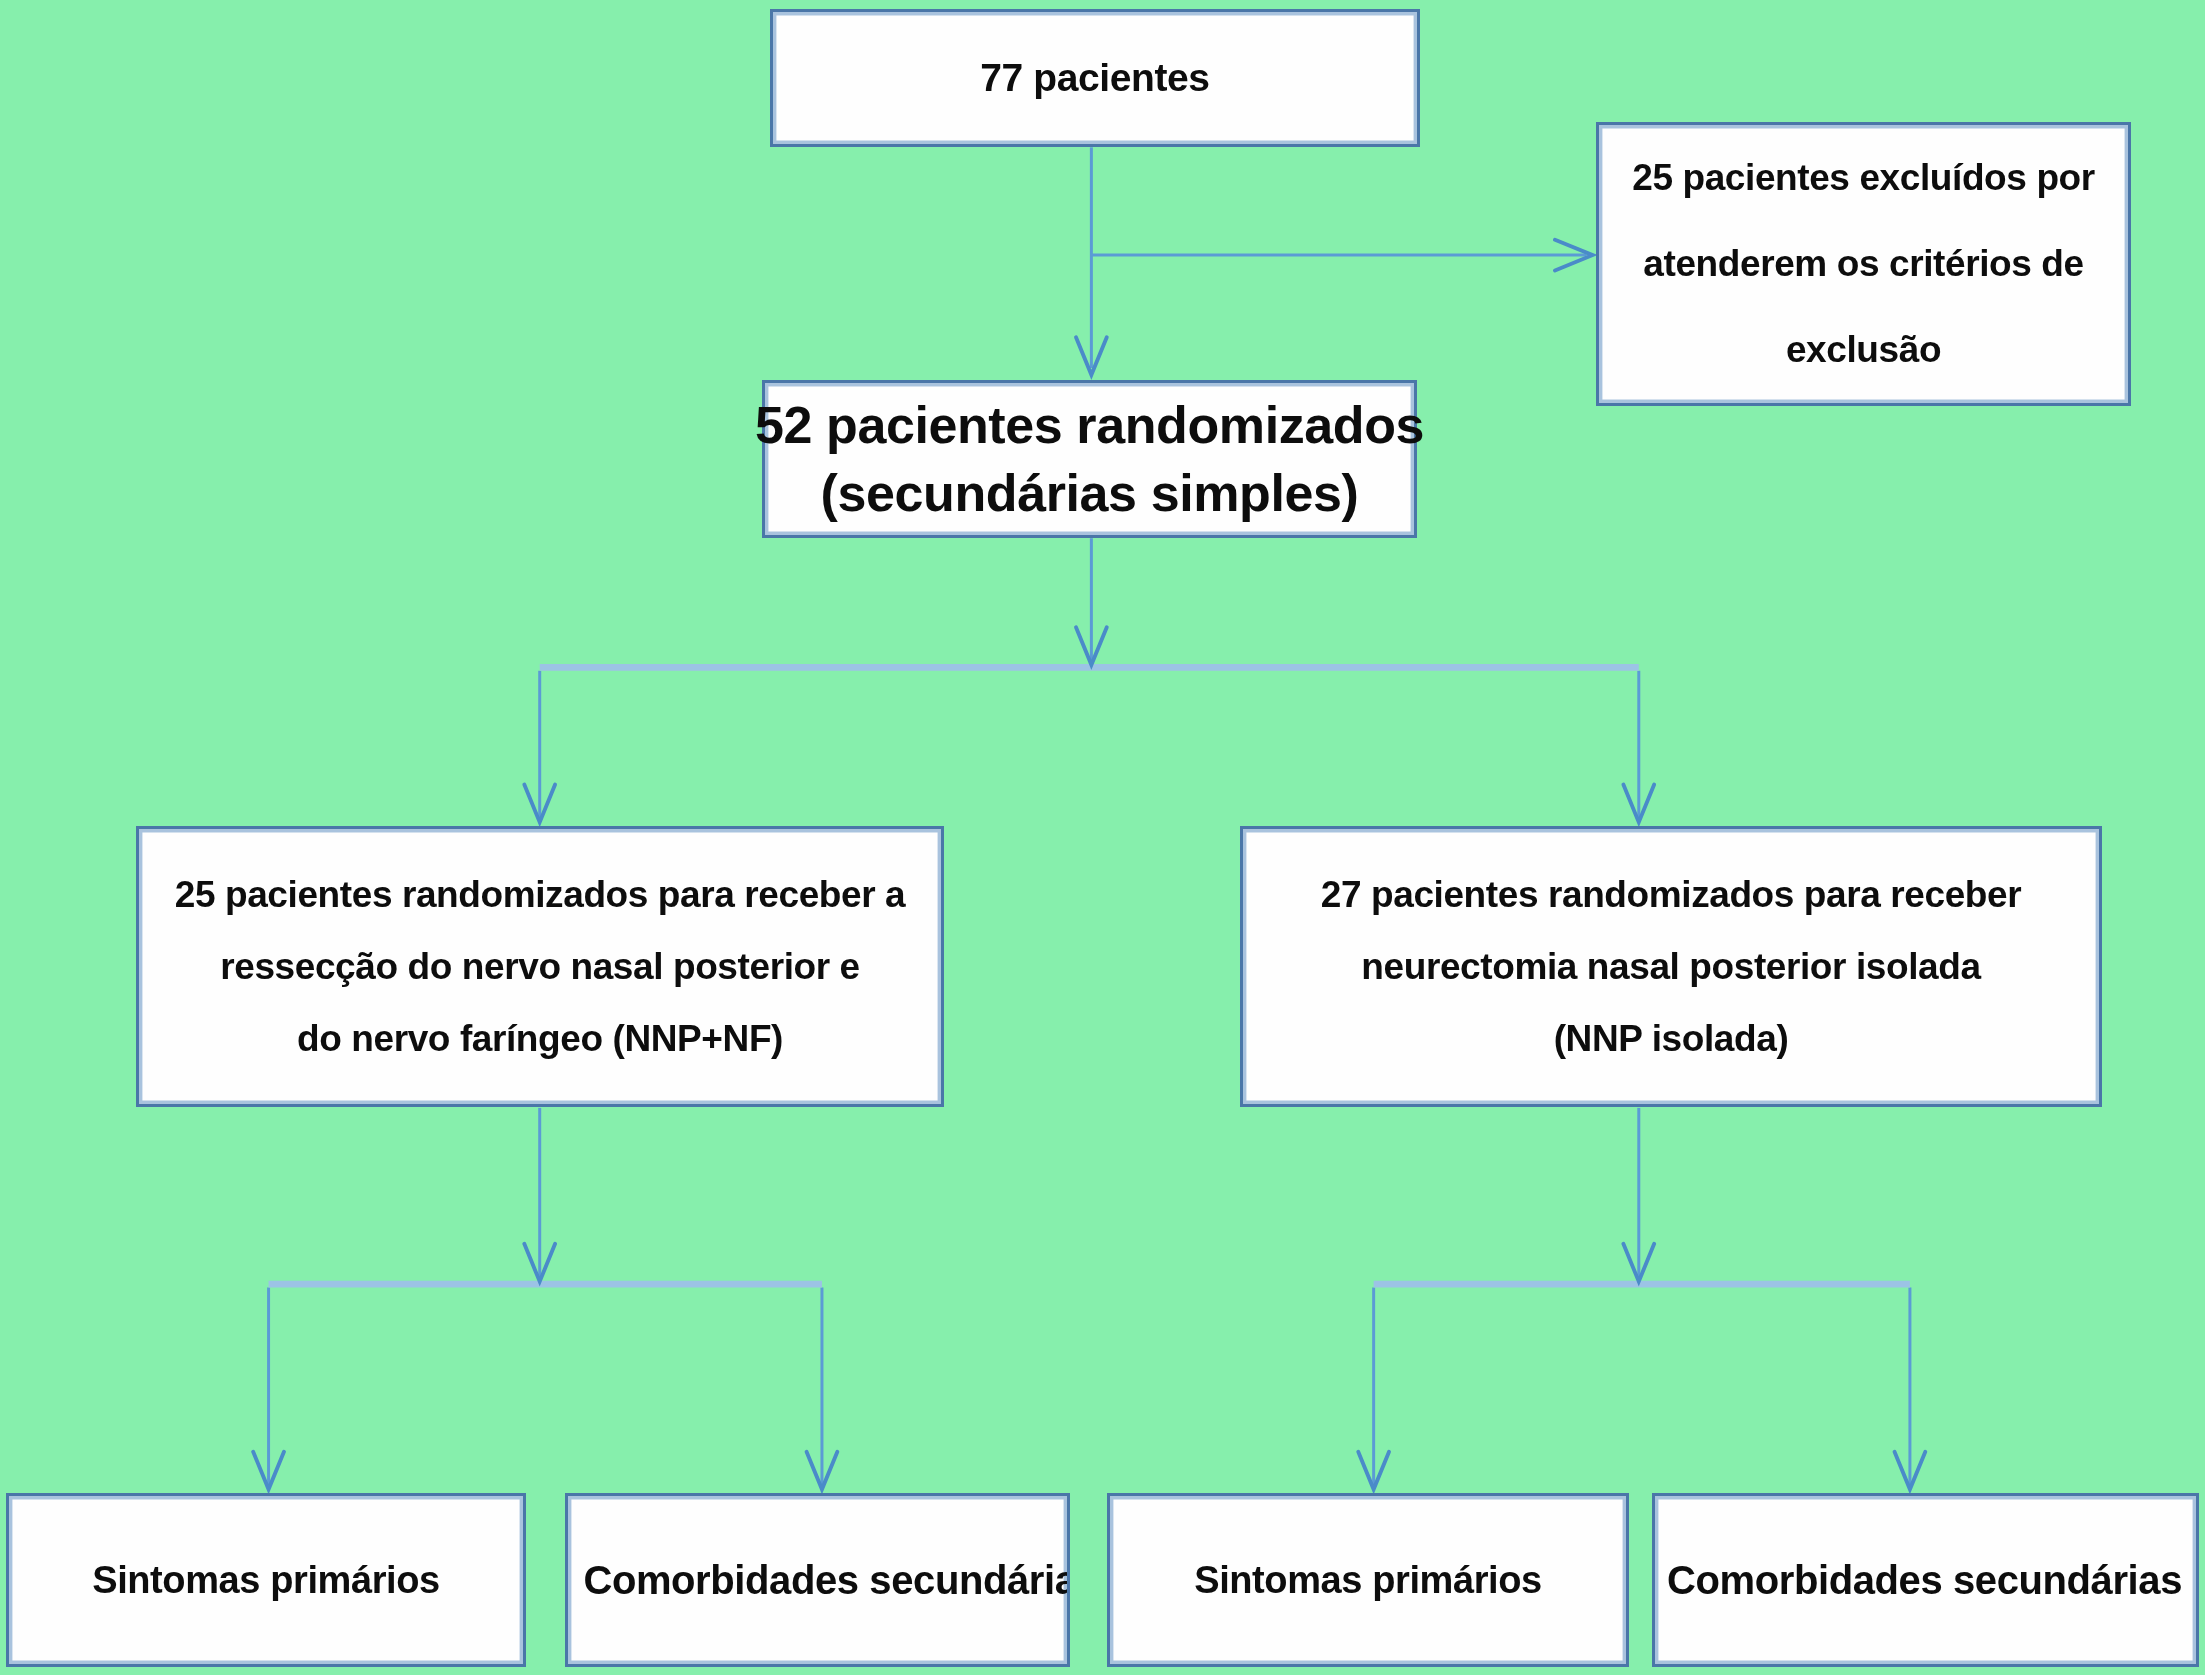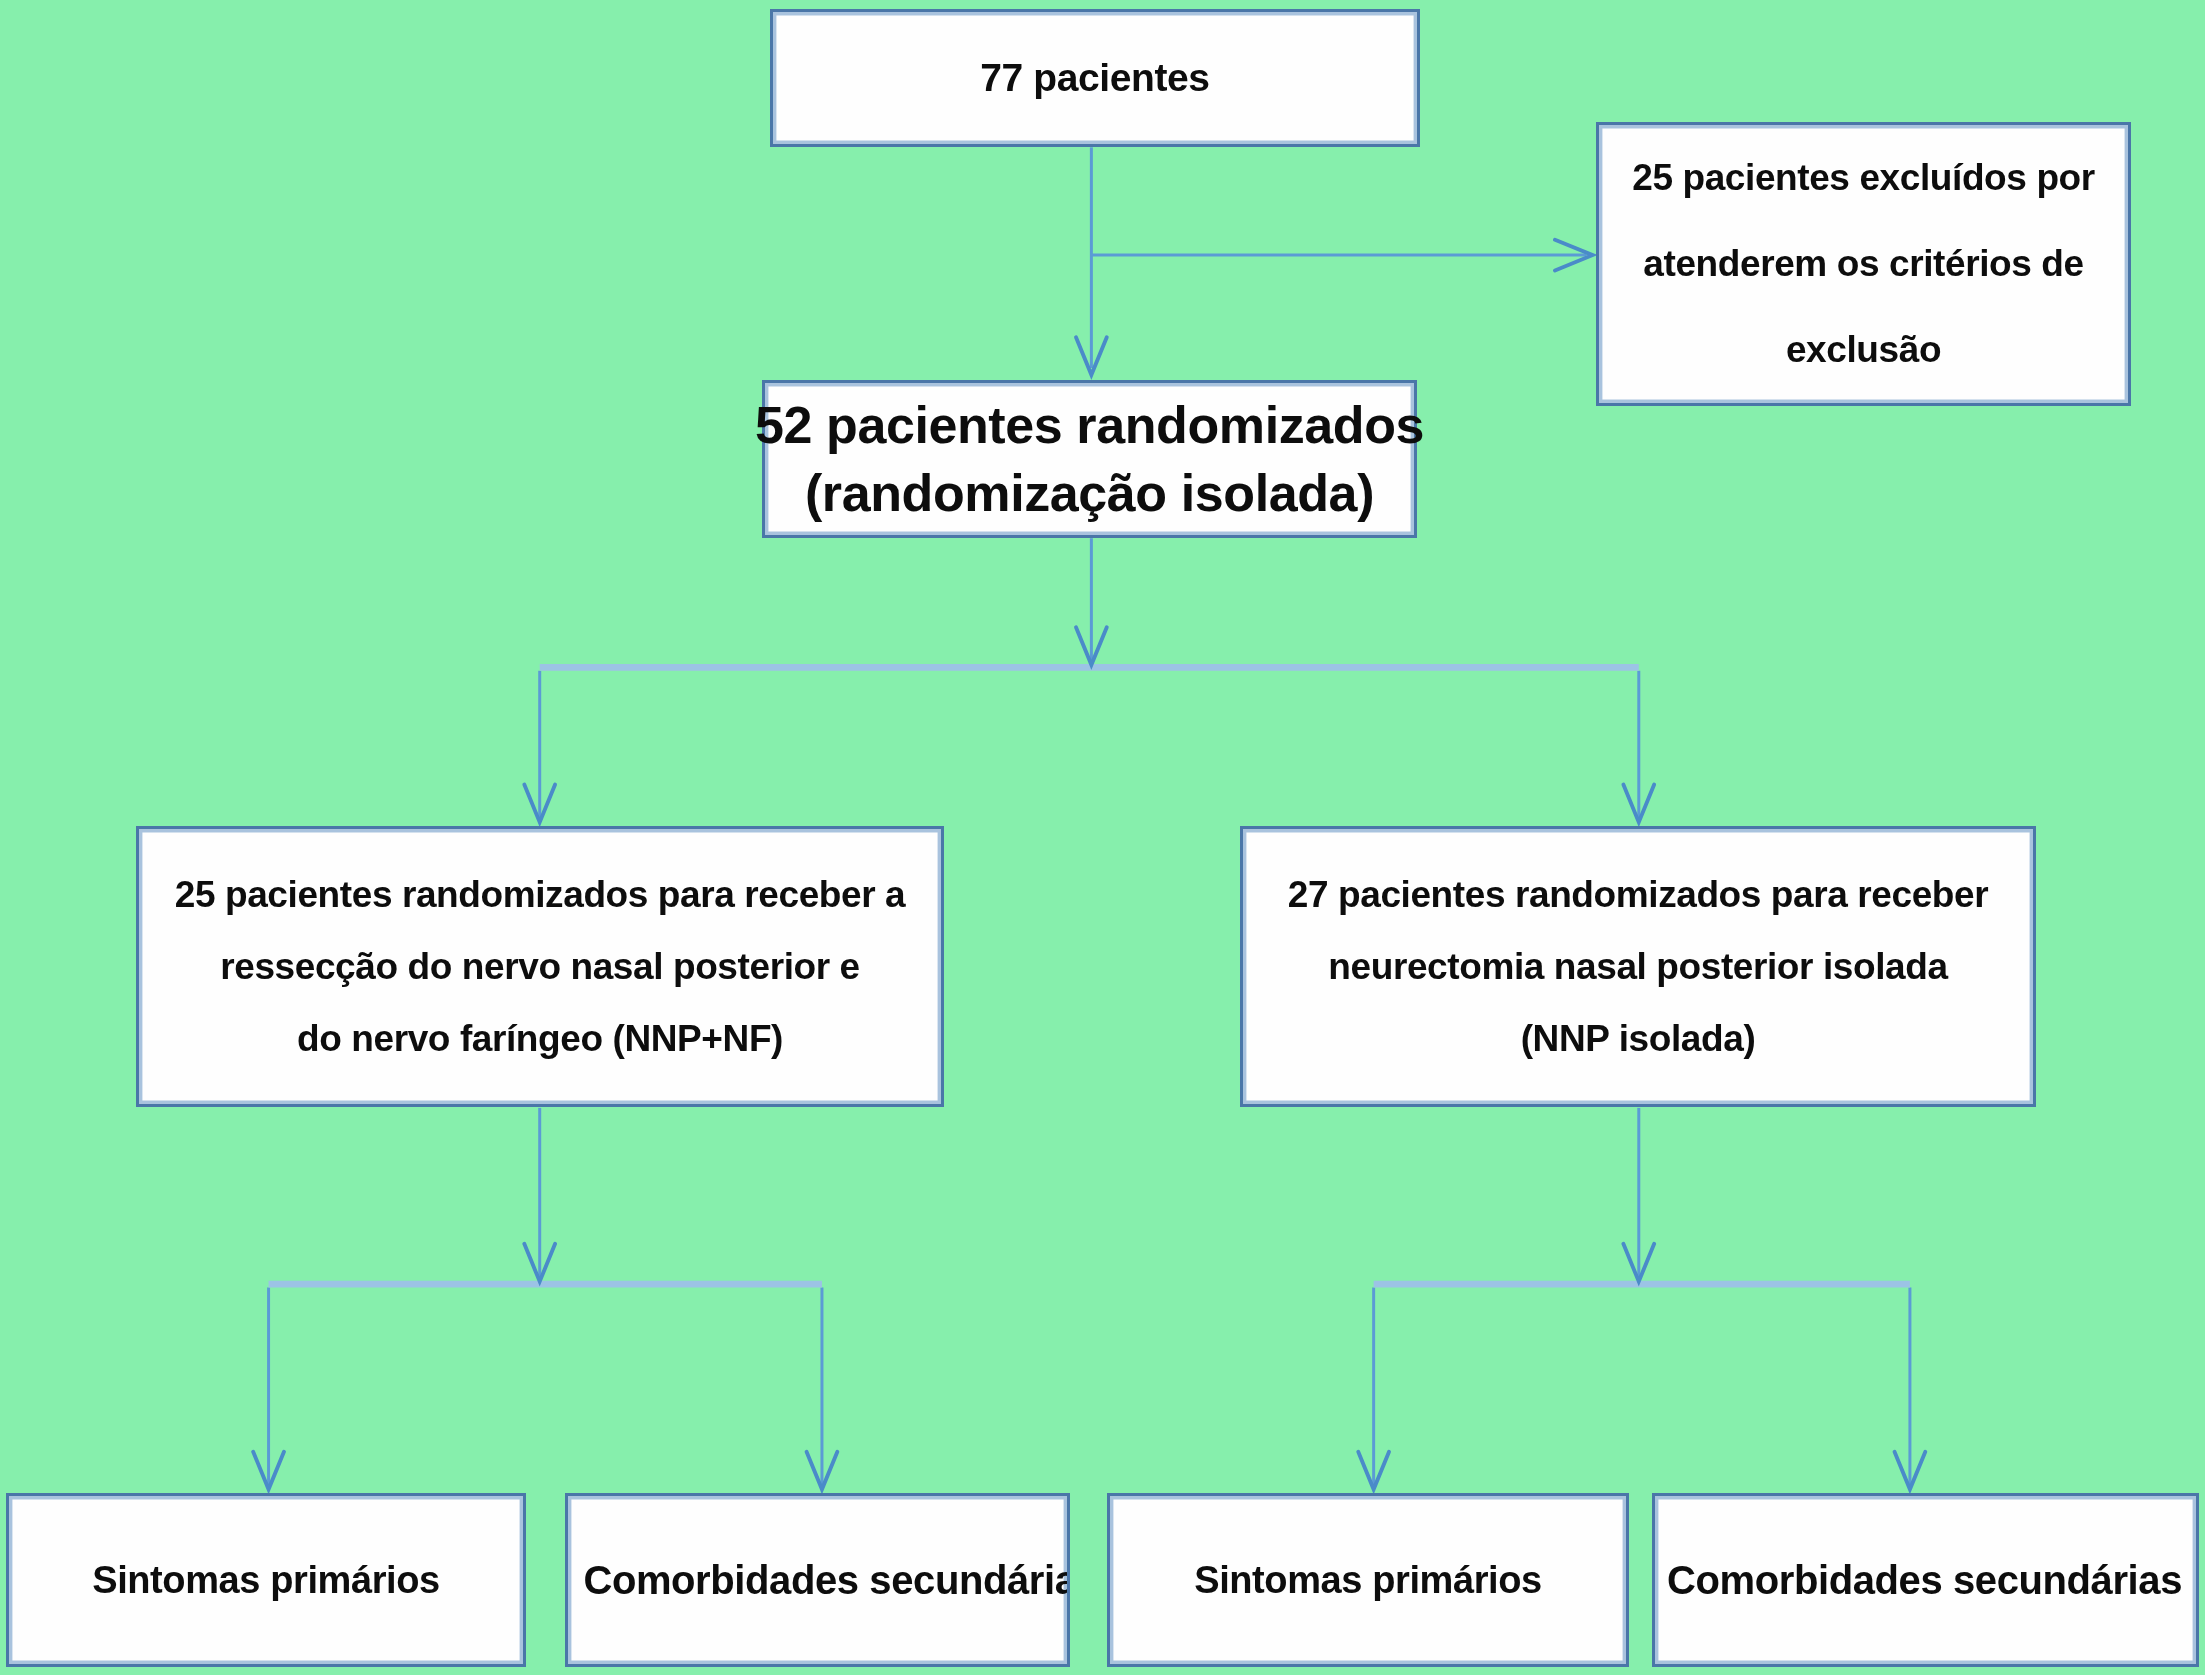--- a/index.html
+++ b/index.html
@@ -36,21 +36,21 @@
     border: 3.4px solid #4a76a8;
     box-shadow: inset 0 0 0 3.4px #a9c3de;
     letter-spacing: -0.4px;
   }
   .box .bline { white-space: nowrap; }
 
   #box-diagnosed        { left: 770px;  top: 9.4px;   width: 650px; height: 138px; font-size: 39px; line-height: 68px; }
   #box-excluded         { left: 1596px; top: 122px;  width: 535px; height: 284px; font-size: 37px; line-height: 86px; }
   #box-randomized       { left: 762px;  top: 380px;  width: 655px; height: 158px; font-size: 52px; line-height: 68px; text-align: center; }
   #box-group-nnp-nf     { left: 136px;  top: 826px;  width: 808px; height: 281px; font-size: 37px; line-height: 72px; }
-  #box-group-nnp        { left: 1240px; top: 826px;  width: 796px; height: 281px; font-size: 37px; line-height: 72px; }
+  #box-group-nnp        { left: 1240px; top: 826px;  width: 862px; height: 281px; font-size: 37px; line-height: 72px; }
   #box-left-primary     { left: 6px;    top: 1493px; width: 520px; height: 174px; font-size: 38px; }
   #box-left-secondary   { left: 565px;  top: 1493px; width: 505px; height: 174px; font-size: 40px;
                           align-items: flex-start; padding-left: 15.4px; overflow: hidden; }
   #box-right-primary    { left: 1107px; top: 1493px; width: 522px; height: 174px; font-size: 38px; }
   #box-right-secondary  { left: 1652px; top: 1493px; width: 547px; height: 174px; font-size: 40px;
                           align-items: flex-start; padding-left: 12px; overflow: hidden; }
 </style>
 </head>
 <body>
 
@@ -98,21 +98,21 @@
   </div>
 
   <div class="box" id="box-excluded">
     <div class="bline">25 pacientes excluídos por</div>
     <div class="bline">atenderem os critérios de</div>
     <div class="bline">exclusão</div>
   </div>
 
   <div class="box" id="box-randomized">
     <div class="bline">52 pacientes randomizados</div>
-    <div class="bline">(randomização isolada)</div>
+    <div class="bline">(secundárias simples)</div>
   </div>
 
   <div class="box" id="box-group-nnp-nf">
     <div class="bline">25 pacientes randomizados para receber a</div>
     <div class="bline">ressecção do nervo nasal posterior e</div>
     <div class="bline">do nervo faríngeo (NNP+NF)</div>
   </div>
 
   <div class="box" id="box-group-nnp">
     <div class="bline">27 pacientes randomizados para receber</div>

